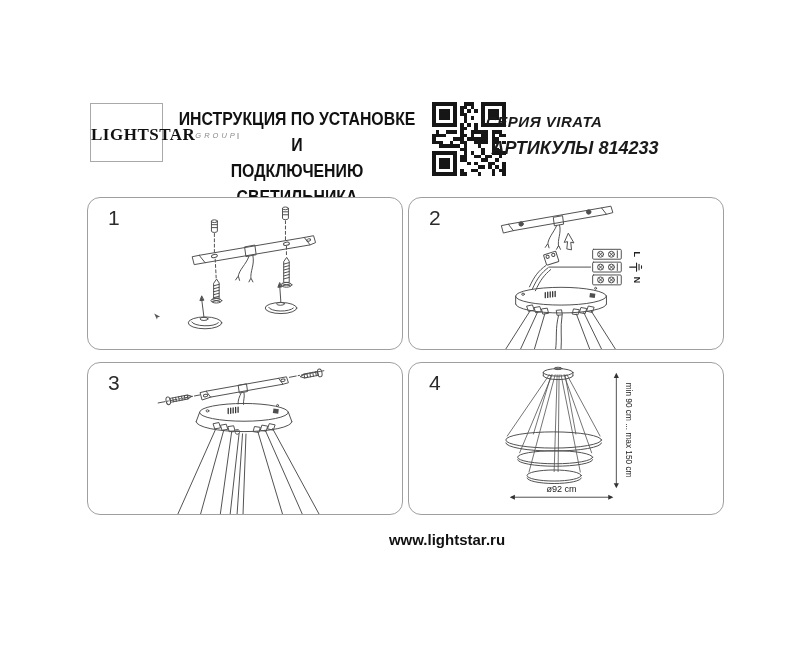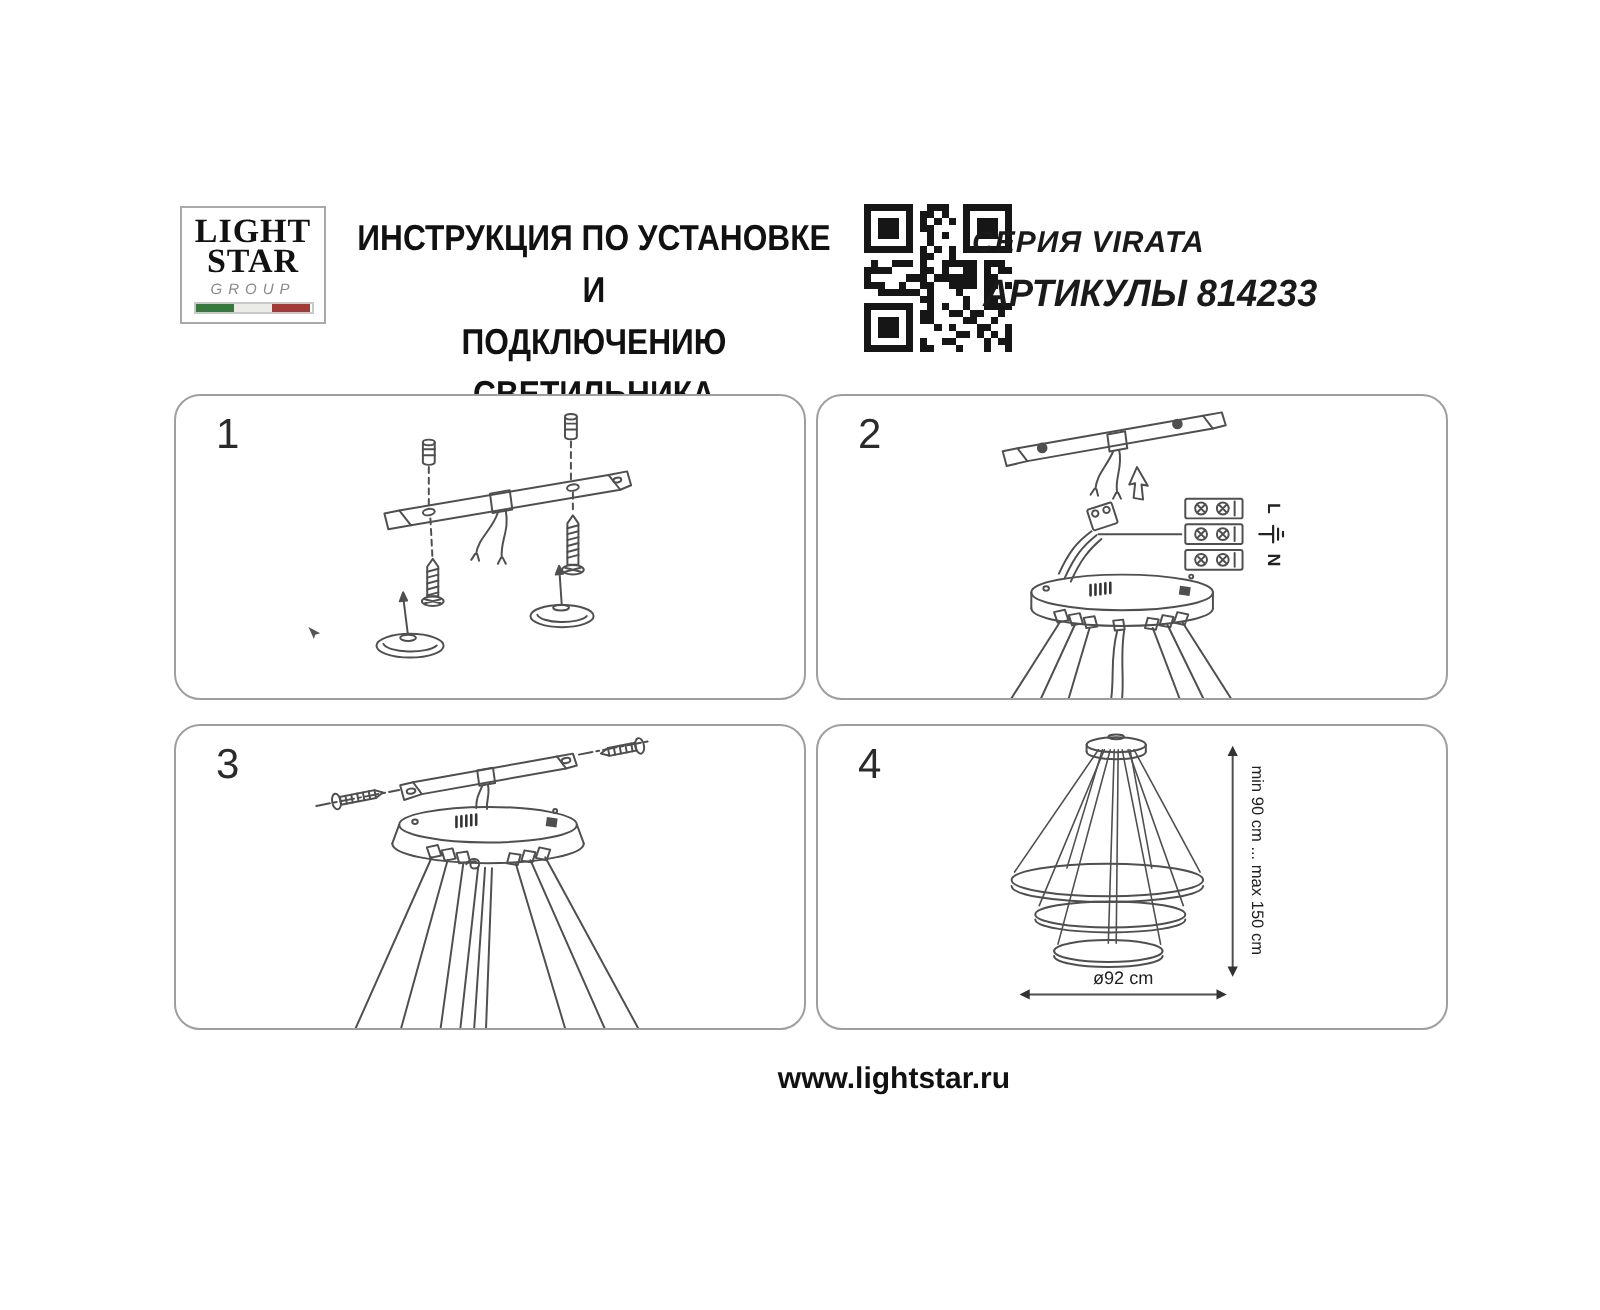--- a/index.html
+++ b/index.html
@@ -2,21 +2,21 @@
 <html><head>
 <meta charset="utf-8">
 <style>
   html,body{margin:0;padding:0;}
   body{width:800px;height:655px;background:#ffffff;position:relative;
        font-family:"Liberation Sans",sans-serif;color:#1a1a1a;overflow:hidden;}
 
   
   .logo-box{position:absolute;left:90px;top:103px;width:73px;height:59px;
     border:1px solid #a9a9a9;background:#fff;box-sizing:border-box;
-    display:flex;flex-direction:column;align-items:center;padding-top:4px;}
+    display:flex;flex-direction:row;align-items:center;padding-top:4px;}
   .logo-word{font-family:"Liberation Serif",serif;font-weight:700;font-size:17px;
     line-height:15px;letter-spacing:.5px;color:#111;}
   .logo-group{font-size:7.5px;letter-spacing:3px;color:#8a8a8a;margin-top:2px;font-style:italic;}
   .logo-flag{display:flex;width:58px;height:4px;margin-top:3px;outline:1px solid #c9c9c9;}
   .logo-flag span{flex:1;height:100%;}
 
   .title{position:absolute;left:162px;top:106px;width:270px;text-align:center;
     font-weight:700;font-size:18px;line-height:26px;color:#111;
     transform:scaleX(.88);transform-origin:50% 0;}
 

